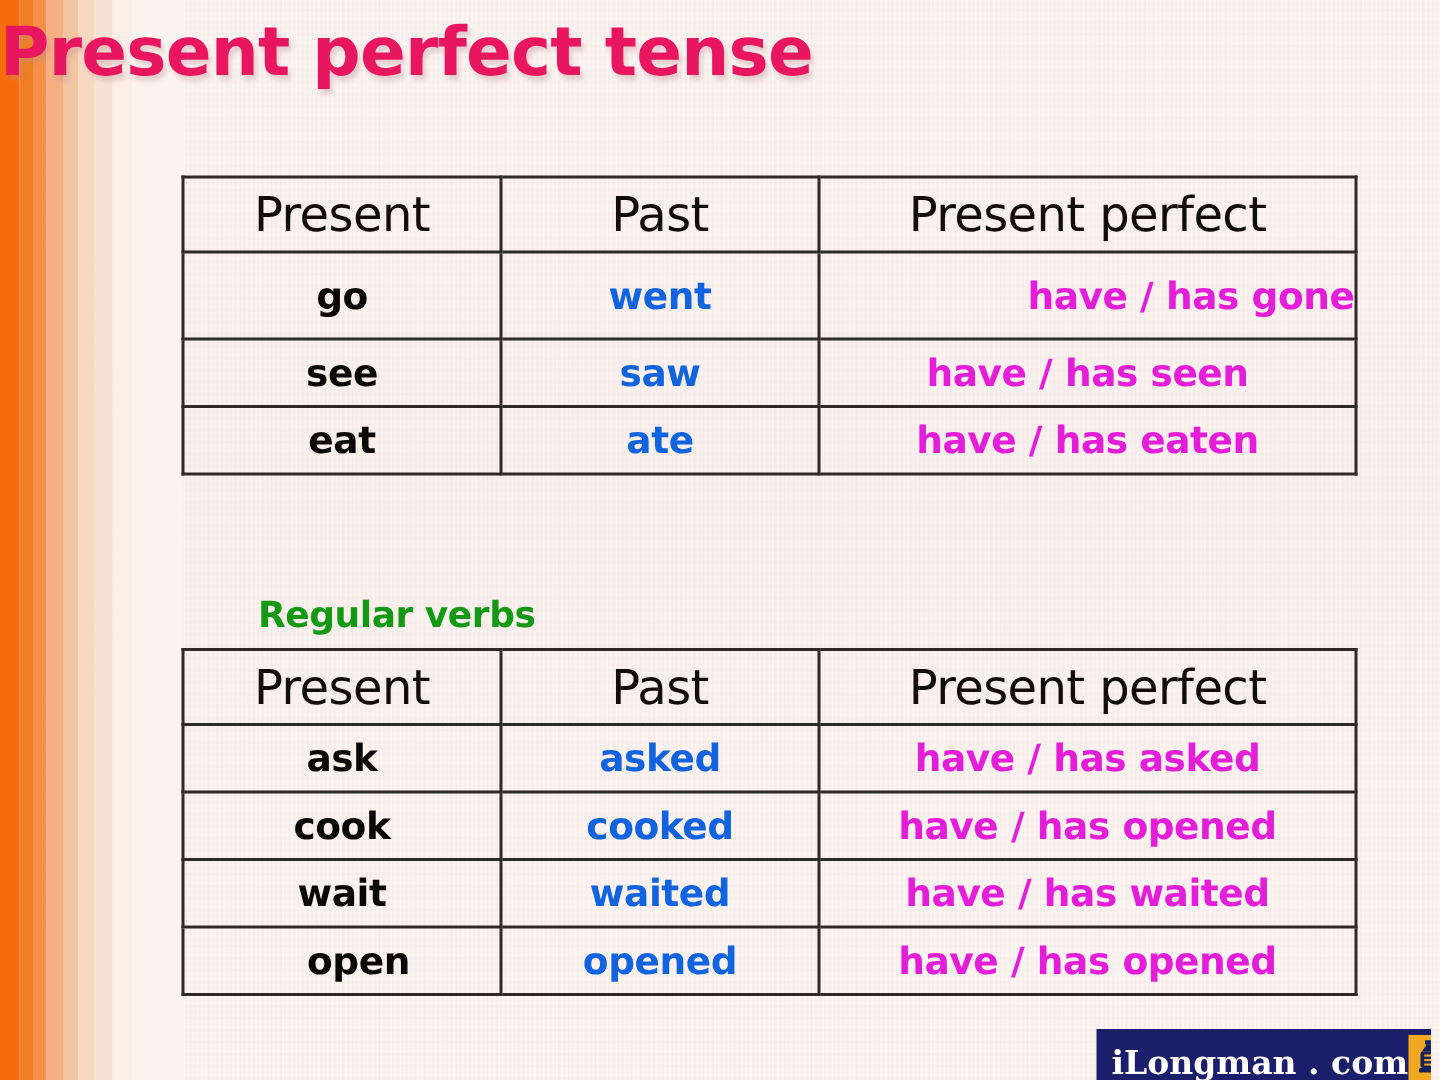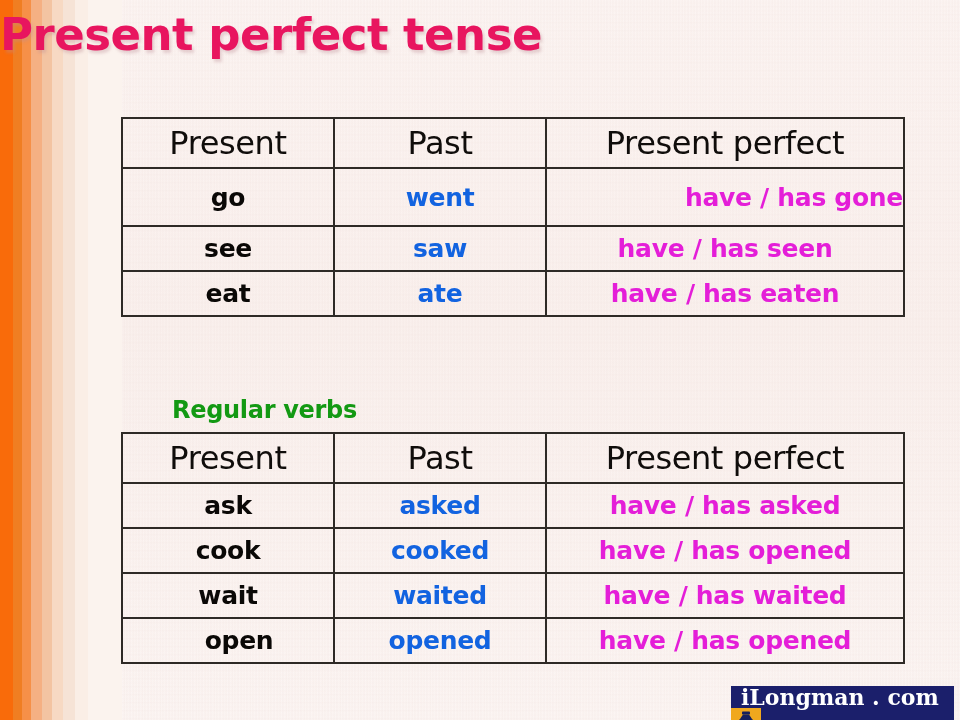--- a/index.html
+++ b/index.html
@@ -131,23 +131,22 @@
 
   
   .logo {
     position: absolute;
     left: 731px;
     top: 686px;
     width: 223px;
     height: 34px;
     background: #1b1f6b;
     display: flex;
-    align-items: flex-start;
+    align-items: flex-end;
     overflow: hidden;
-    flex-direction: column;
   }
   .logo-text {
     flex: 1 1 auto;
     color: #ffffff;
     font-family: "DejaVu Serif", serif;
     font-size: 22px;
     font-weight: bold;
     letter-spacing: 0px;
     padding-left: 10px;
     white-space: nowrap;

